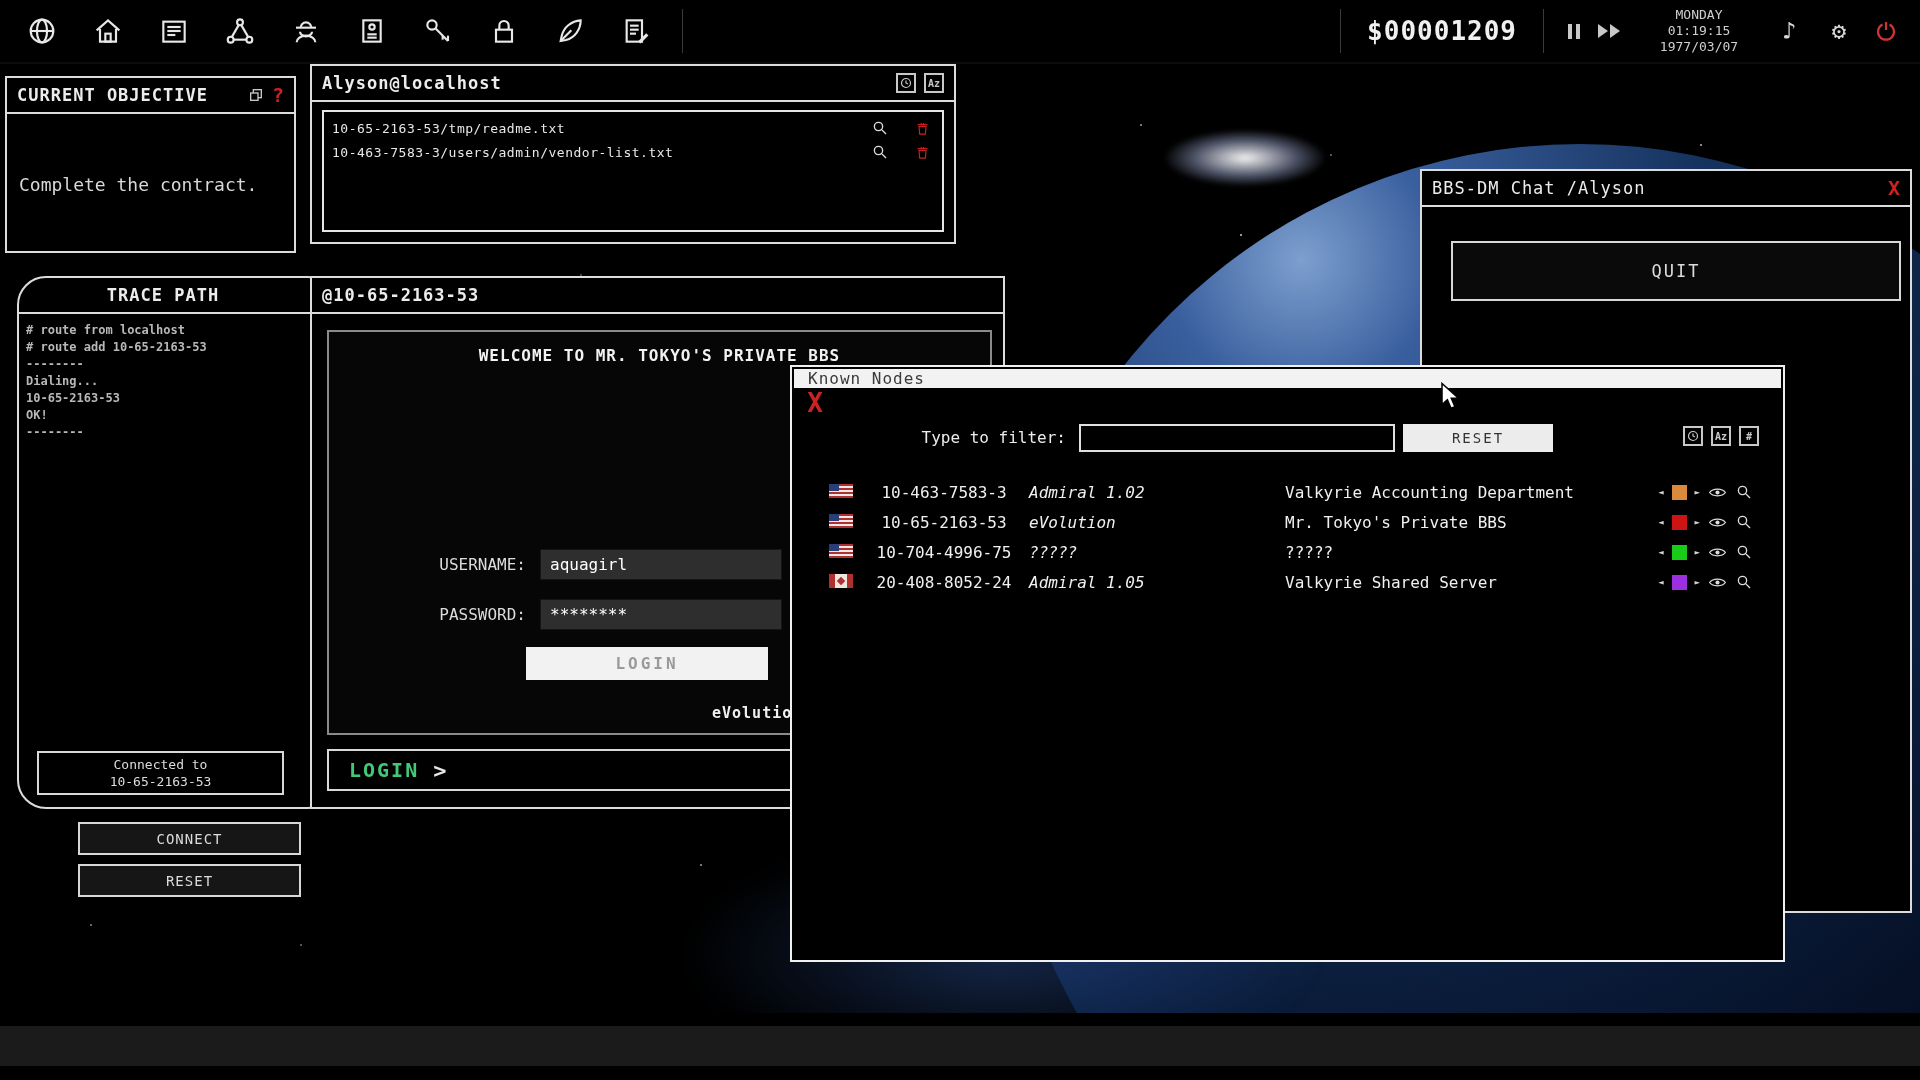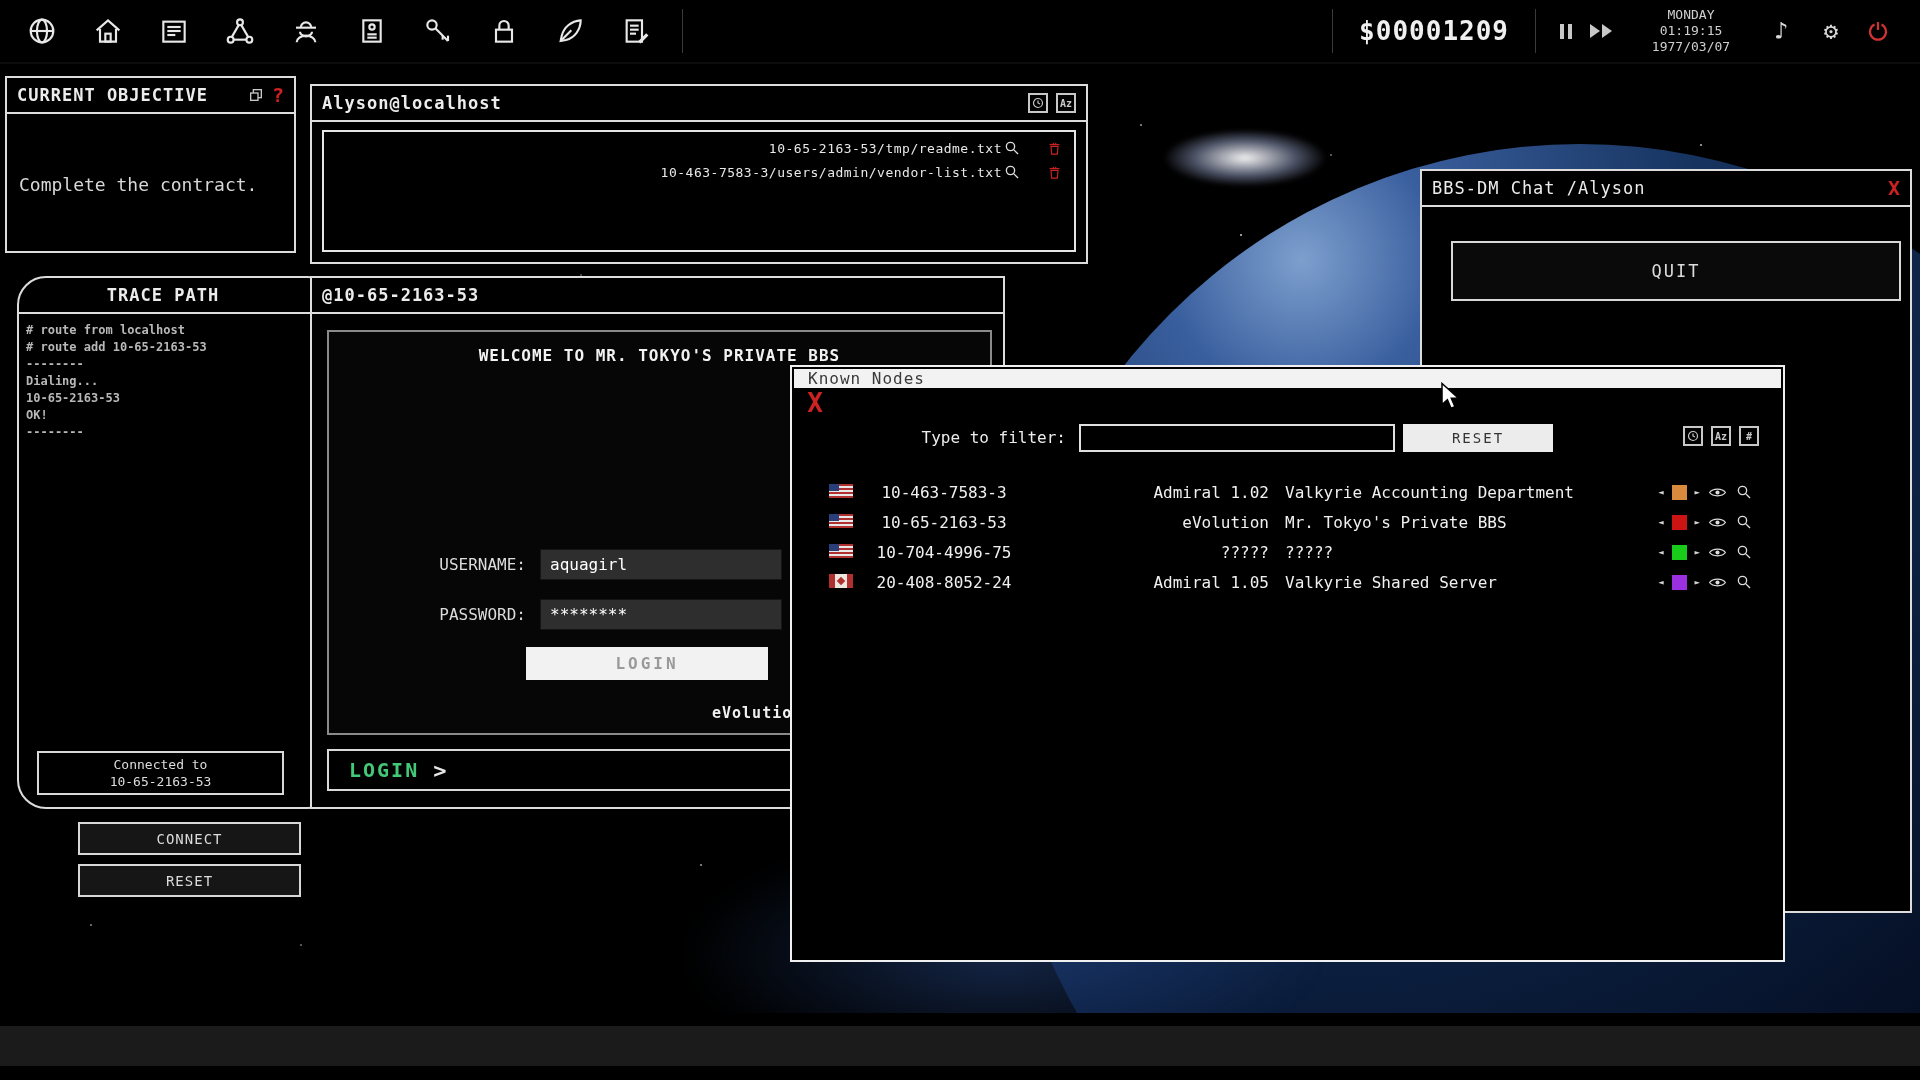--- a/index.html
+++ b/index.html
@@ -13,21 +13,21 @@
   
   .topbar {
     position:absolute; left:0; top:0; width:1920px; height:64px;
     background:#000; z-index:40; display:flex; align-items:center;
     border-bottom:2px solid #0c0c0c;
   }
   .tb-icons { display:flex; align-items:center; gap:26px; padding-left:22px; }
   .tb-icon { width:40px; height:40px; display:flex; align-items:center; justify-content:center; }
   .tb-sep { width:1px; height:44px; background:#3a3a3a; }
   .tb-left-sep { margin-left:26px; }
-  .tb-right { margin-left:auto; display:flex; align-items:center; gap:20px; padding-right:24px; }
+  .tb-right { margin-left:auto; display:flex; align-items:center; gap:20px; padding-right:16px; }
   .money { font-size:26px; font-weight:bold; color:#f0f0f0; letter-spacing:1px; padding:0 6px; }
   .simctl { display:flex; align-items:center; gap:10px; }
   .pause { display:flex; gap:4px; padding:4px; }
   .pause i { width:4px; height:15px; background:#c8c8c8; display:block; }
   .ff { display:flex; gap:2px; padding:4px; }
   .ff i { width:0; height:0; border-top:7px solid transparent; border-bottom:7px solid transparent; border-left:10px solid #c8c8c8; display:block; }
   .clockblk { text-align:center; font-size:13px; line-height:16px; color:#cfcfcf; min-width:110px; }
   .tbr-icon { font-size:24px; color:#d8d8d8; width:30px; text-align:center; }
 
   
@@ -111,21 +111,21 @@
   .nsort { position:absolute; right:24px; top:4px; display:flex; gap:8px; }
   .ntable { position:absolute; left:0; top:110px; width:100%; }
   .nrow { display:flex; align-items:center; height:30px; font-size:16px; color:#f0f0f0; }
   .c-flag { width:30px; margin-left:37px; }
   .flag { width:24px; height:14px; position:relative; display:inline-block; }
   [data-flag="us"] { background:repeating-linear-gradient(180deg,#b03030 0 2px,#e8e8e8 2px 4px); }
   [data-flag="us"]::before { content:""; position:absolute; left:0; top:0; width:10px; height:7px; background:#2a3f7a; }
   [data-flag="ca"] { background:linear-gradient(90deg,#b03030 0 26%,#ece8e0 26% 74%,#b03030 74%); }
   [data-flag="ca"]::after { content:""; position:absolute; left:50%; top:50%; width:6px; height:6px; transform:translate(-50%,-50%) rotate(45deg); background:#b03030; }
   .c-num { width:170px; text-align:center; }
-  .c-client { width:240px; text-align:right; }
+  .c-client { width:240px; text-align:left;font-style:italic; }
   .c-desc { flex:1; padding-left:16px; white-space:nowrap; overflow:hidden; }
   .c-ctl { display:flex; align-items:center; gap:8px; margin-right:30px; }
   .arr { font-size:9px; color:#d8d8d8; }
   .csq { width:15px; height:15px; display:inline-block; }
   .ico { display:flex; align-items:center; justify-content:center; }
 
   
   .cursor { position:absolute; left:1440px; top:382px; z-index:60; pointer-events:none; }
 </style>
 </head>
@@ -283,21 +283,21 @@
   </div>
   <div class="trace-status">
     <div>Connected to</div>
     <div>10-65-2163-53</div>
   </div>
 </section>
 
 <div class="gbtn" style="left:78px; top:822px; width:223px; height:33px;">CONNECT</div>
 <div class="gbtn" style="left:78px; top:864px; width:223px; height:33px;">RESET</div>
 
-<section class="panel" style="left:310px; top:84px; width:778px; height:180px;text-align:right;">
+<section class="panel" style="left:310px; top:64px; width:646px; height:180px;">
   <div class="ptitle">
     <span class="t green">Alyson@localhost</span>
     <span class="right-icons">
       <span class="sq-icon">
         <svg viewBox="0 0 24 24" width="12" height="12" fill="none" stroke="#c8c8c8" stroke-width="2.4">
             <circle cx="12" cy="12" r="9"></circle>
             <path d="M12 7v5l4 2"></path>
           </svg>
       </span>
       <span class="sq-icon">Az</span>

